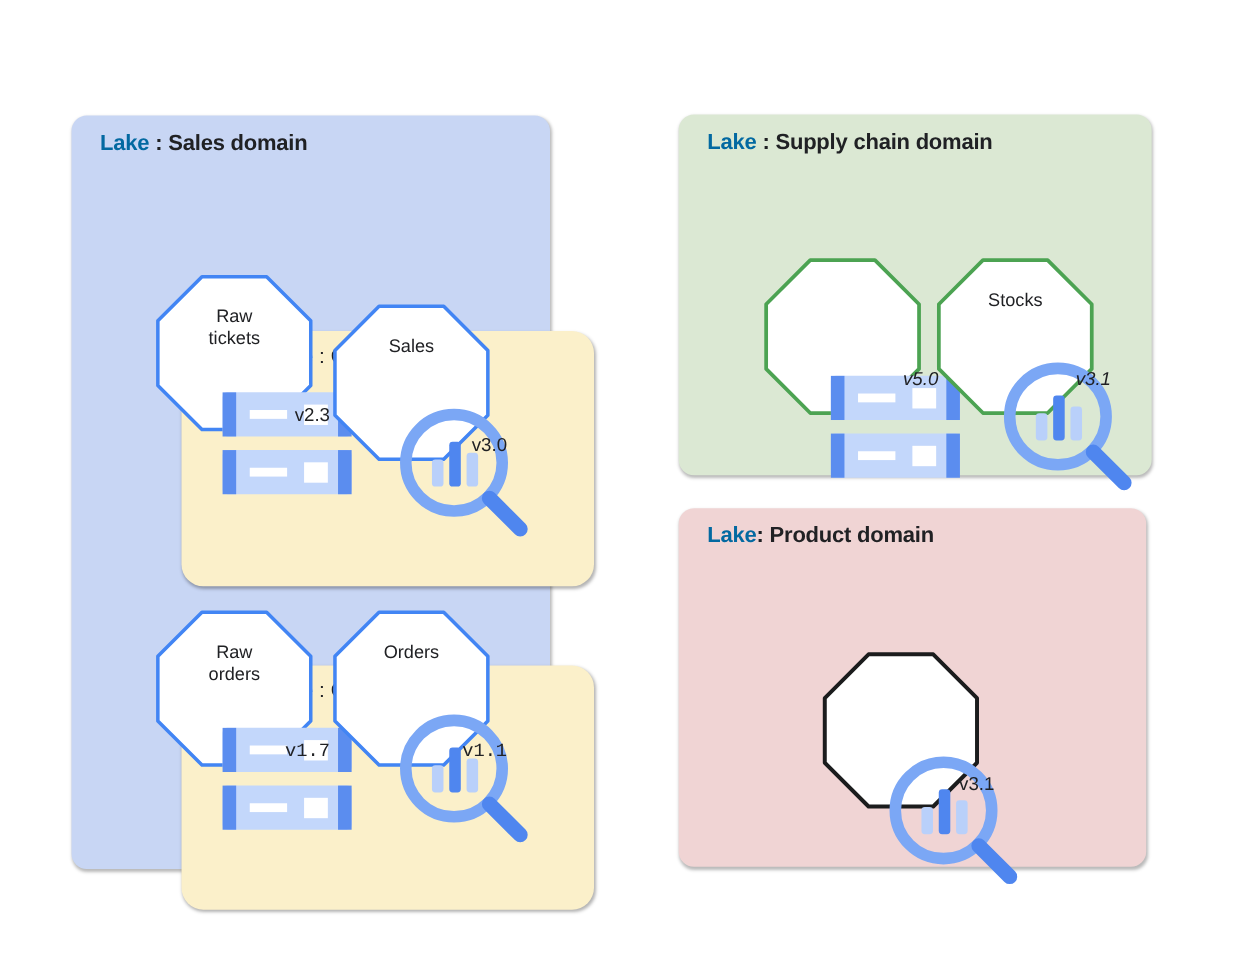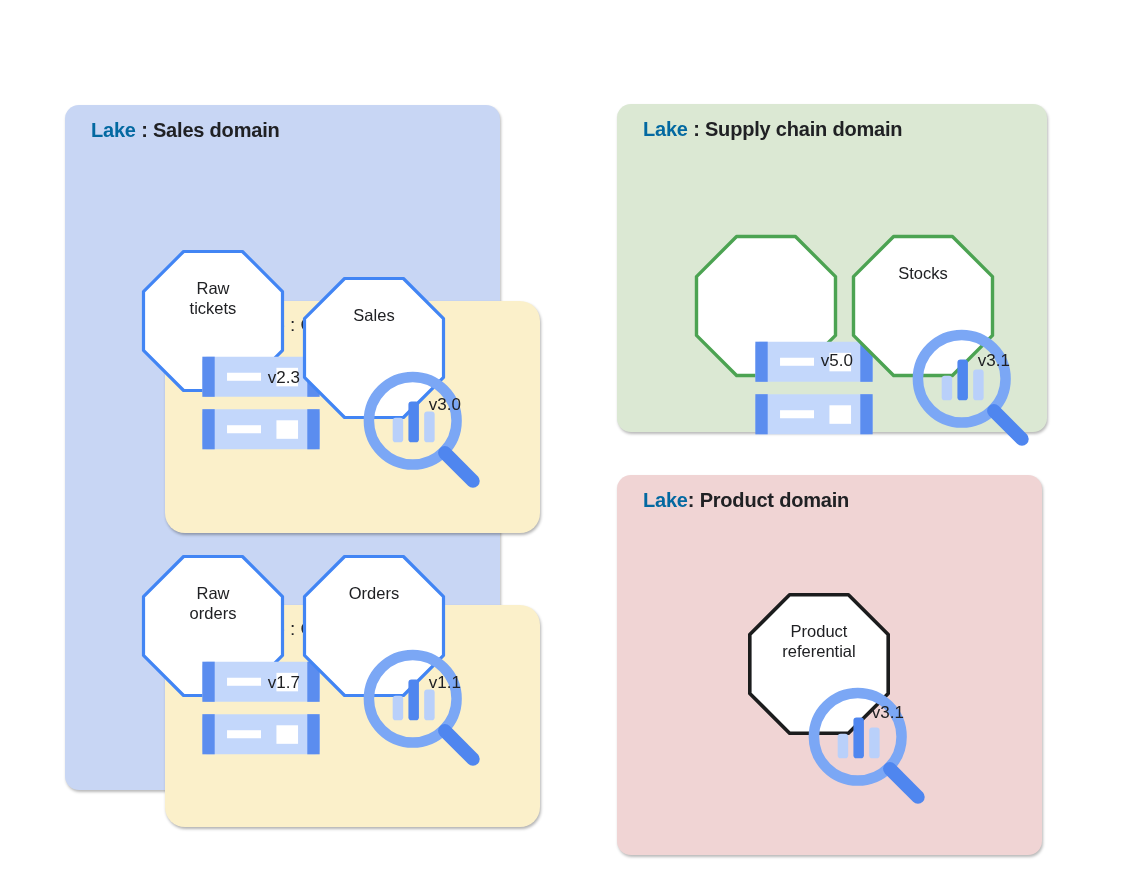--- a/index.html
+++ b/index.html
@@ -37,21 +37,21 @@
     white-space: nowrap;
     color: #202124;
   }
   .lake-title .kw {
     color: #0369a1;
     text-align: right;
   }
 
   .lake-sales   { left: 65px;  top: 105px; width: 435px; height: 685px; background: #c8d6f4; }
   .lake-supply  { left: 617px; top: 104px; width: 430px; height: 328px; background: #dbe8d3; }
-  .lake-product { left: 617px; top: 475px; width: 425px; height: 380px; background: #f0d4d4; text-decoration: underline; }
+  .lake-product { left: 617px; top: 462px; width: 425px; height: 326px; background: #f0d4d4; text-decoration: underline; }
 
   
   .zone {
     position: absolute;
     border-radius: 20px;
     background: #fbf0ca;
     box-shadow: 1px 2px 3px rgba(0,0,0,0.30);
     box-sizing: border-box;
   }
   .zone-title {
@@ -116,25 +116,25 @@
   .node-raw-tickets     { left: 142px; top: 250px; }
   .node-sales           { left: 303px; top: 262px; margin-top: 15px; }
   .node-raw-orders      { left: 142px; top: 555px; }
   .node-orders          { left: 303px; top: 555px; }
   .node-supply-ops      { left: 695px; top: 235px; }
   .node-stocks          { left: 852px; top: 235px; }
   .node-product-ref     { left: 748px; top: 593px; }
 
   .node-product-ref .node-version { right: -14px; bottom: 12px; }
   .node-supply-ops .node-version,
-  .node-stocks .node-version { right: -16px; bottom: 6px; }
+  .node-stocks .node-version { right: -16px; bottom: 22px; font-style: italic; }
   .node-raw-tickets .node-version,
   .node-sales .node-version { right: -16px; bottom: 4px; text-align: right; }
   .node-raw-orders .node-version,
-  .node-orders .node-version { right: -16px; bottom: 4px; }
+  .node-orders .node-version { right: -16px; bottom: 4px; font-family: Liberation Mono, monospace; }
 </style>
 </head>
 <body>
 
 <div class="canvas">
 
   <div class="lake lake-sales">
     <div class="lake-title">
       <span class="kw">Lake</span><span> : </span><span>Sales domain</span>
     </div>
@@ -281,22 +281,20 @@
         <line x1="30.4" y1="30.4" x2="39.5" y2="39.5" stroke="#4f86ef" stroke-width="4.4" stroke-linecap="round"></line>
       </svg>
     </div>
     <div class="node-version">v3.1</div>
   </div>
 
   <div class="node node-product-ref">
     <svg viewBox="0 0 142 142">
       <polygon points="41.6,1.8 100.4,1.8 140.2,41.6 140.2,100.4 100.4,140.2 41.6,140.2 1.8,100.4 1.8,41.6" fill="#ffffff" stroke="#1b1c1d" stroke-width="3.6" stroke-linejoin="round"></polygon>
     </svg>
-    <div class="node-label">Product
-referential</div>
     <div class="node-icon">
       <svg viewBox="0 0 46 46" width="46" height="46">
         <circle cx="20" cy="20" r="14.2" fill="none" stroke="#7ba7f5" stroke-width="3.4"></circle>
         <rect x="13.5" y="19" width="3.4" height="8" rx="1" fill="#b9d0fa"></rect>
         <rect x="18.6" y="13.8" width="3.4" height="13.2" rx="1" fill="#4f86ef"></rect>
         <rect x="23.7" y="17" width="3.4" height="10" rx="1" fill="#b9d0fa"></rect>
         <line x1="30.4" y1="30.4" x2="39.5" y2="39.5" stroke="#4f86ef" stroke-width="4.4" stroke-linecap="round"></line>
       </svg>
     </div>
     <div class="node-version">v3.1</div>

